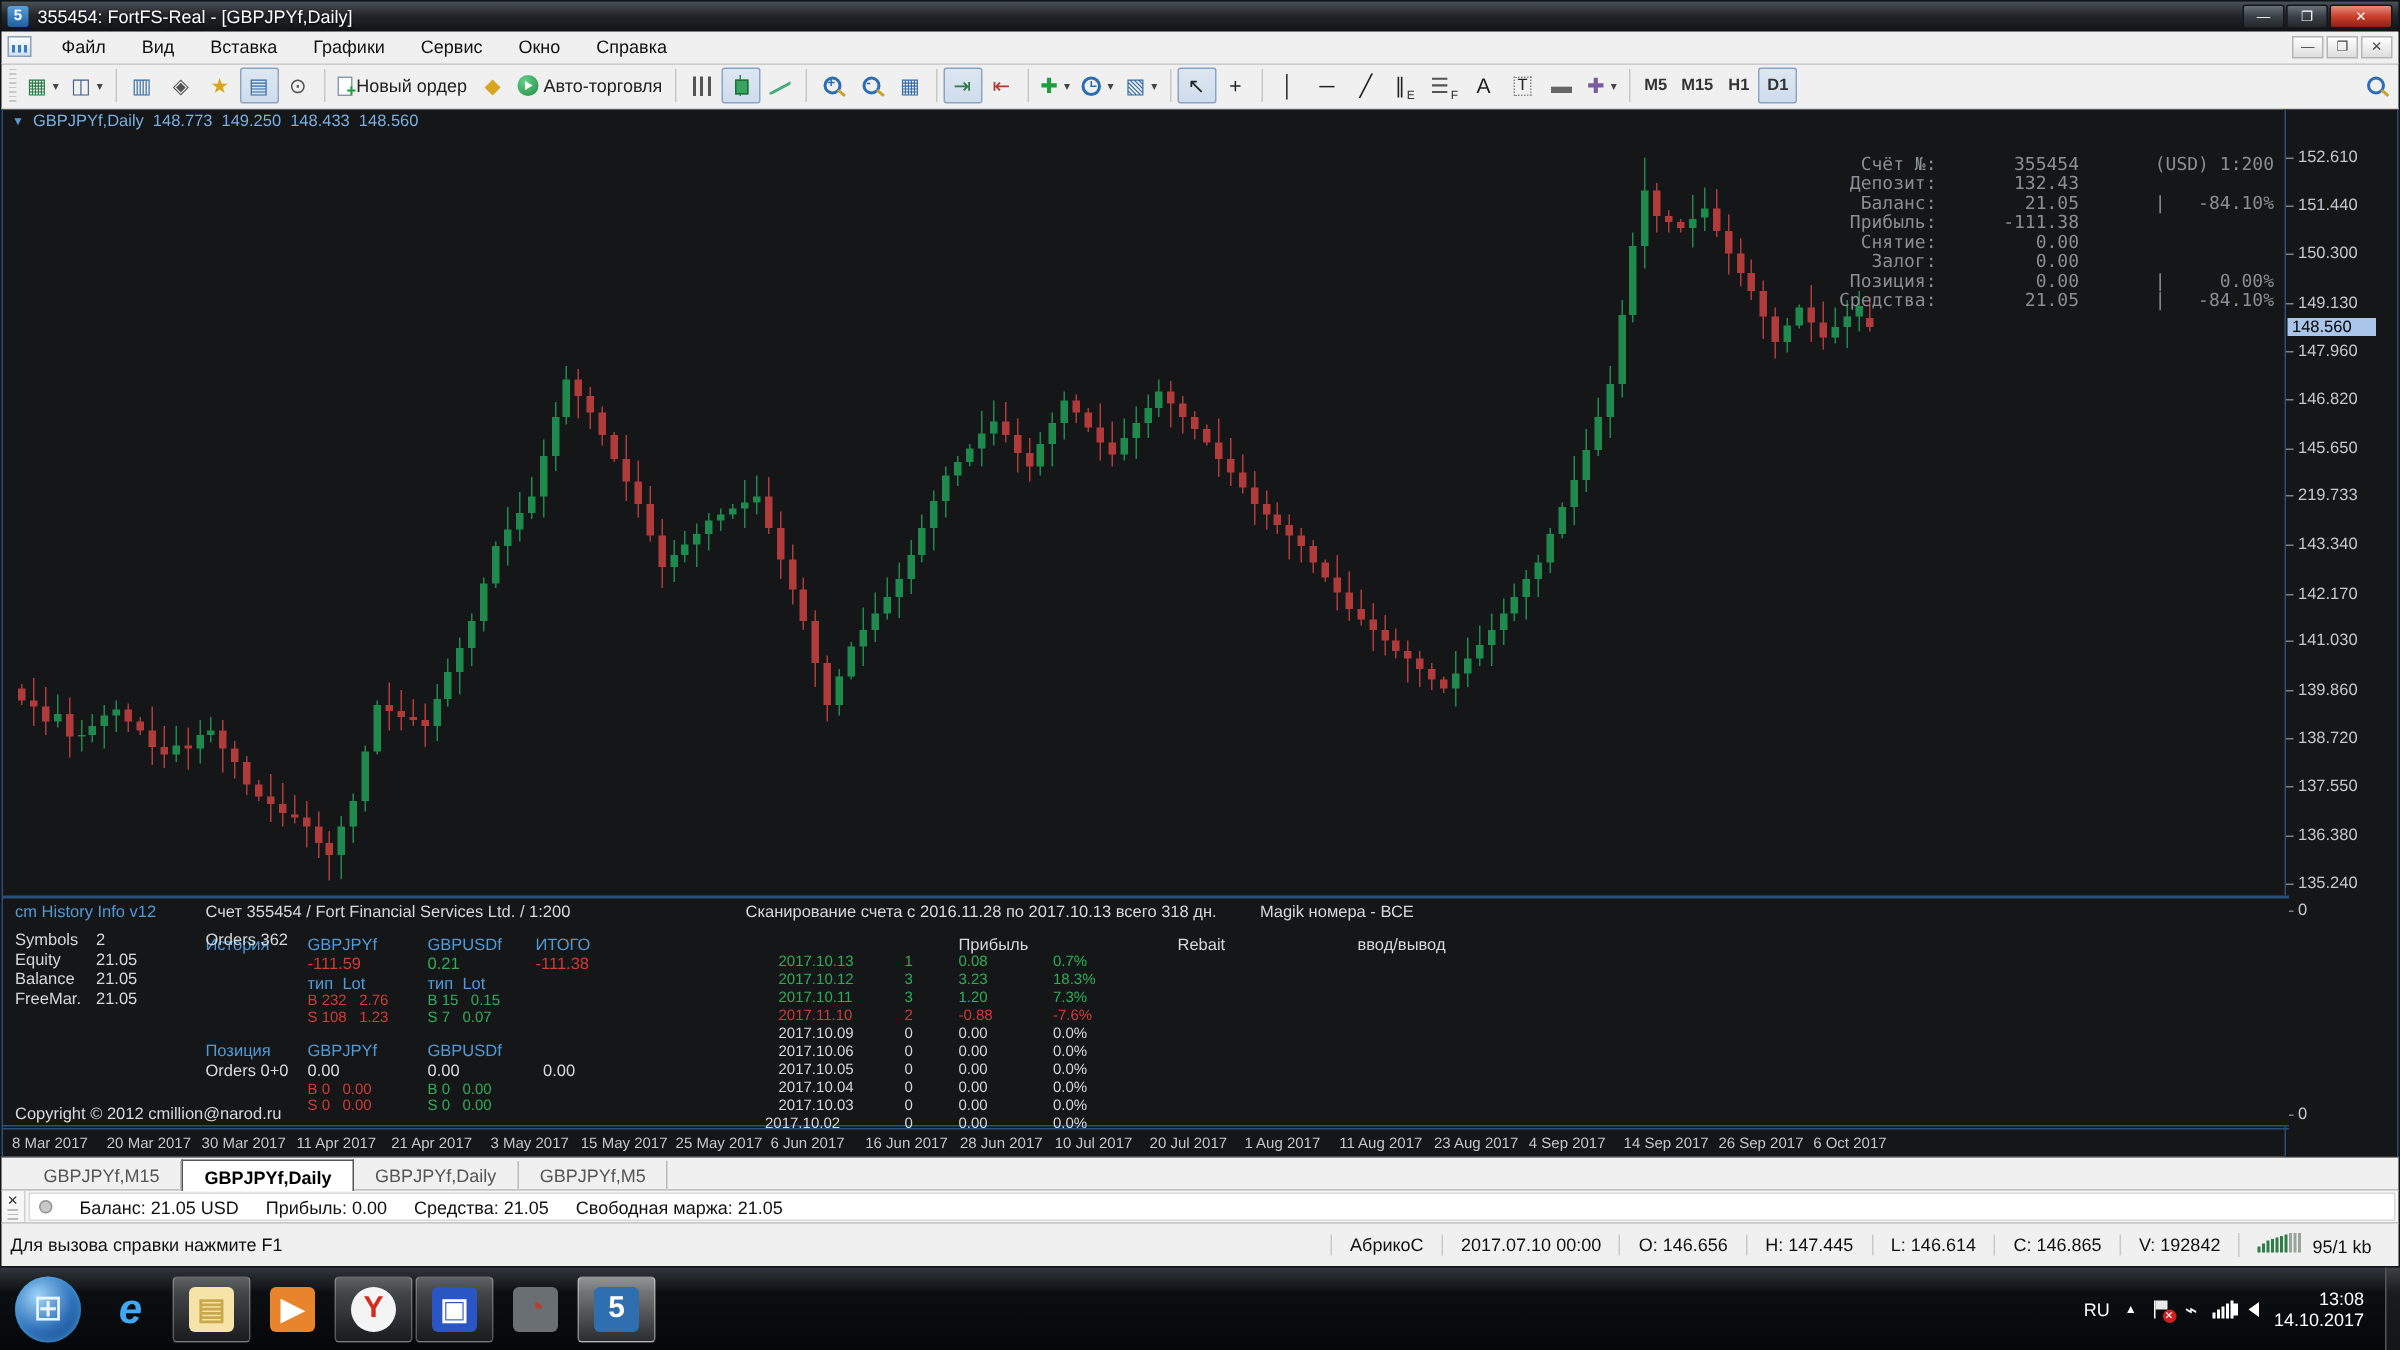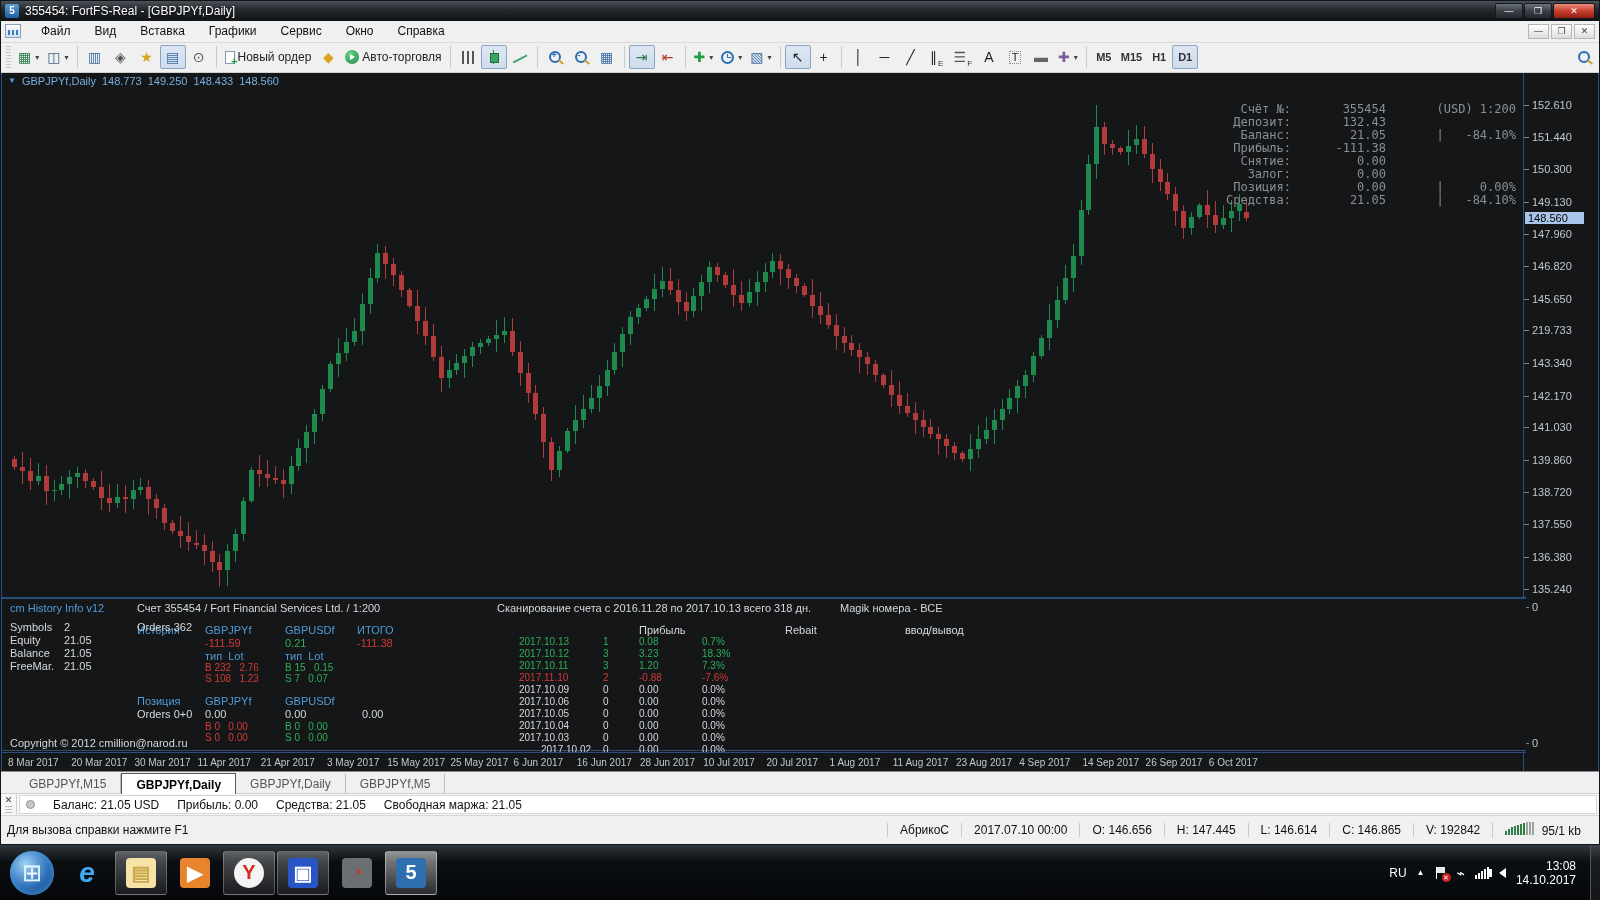--- a/index.html
+++ b/index.html
@@ -787,21 +787,21 @@
         <div class="sp-abs white" style="left: 637px; top: 109px; font-size: 10px;">0.00</div>
         <div class="sp-abs white" style="left: 700px; top: 109px; font-size: 10px;">0.0%</div>
         <div class="sp-abs white" style="left: 517px; top: 121px; font-size: 10px;">2017.10.04</div>
         <div class="sp-abs white" style="left: 601px; top: 121px; font-size: 10px;">0</div>
         <div class="sp-abs white" style="left: 637px; top: 121px; font-size: 10px;">0.00</div>
         <div class="sp-abs white" style="left: 700px; top: 121px; font-size: 10px;">0.0%</div>
         <div class="sp-abs white" style="left: 517px; top: 133px; font-size: 10px;">2017.10.03</div>
         <div class="sp-abs white" style="left: 601px; top: 133px; font-size: 10px;">0</div>
         <div class="sp-abs white" style="left: 637px; top: 133px; font-size: 10px;">0.00</div>
         <div class="sp-abs white" style="left: 700px; top: 133px; font-size: 10px;">0.0%</div>
-        <div class="sp-abs white" style="left: 539px; top: 145px; font-size: 10px;">2017.10.02</div>
+        <div class="sp-abs white" style="left: 508px; top: 145px; font-size: 10px;">2017.10.02</div>
         <div class="sp-abs white" style="left: 601px; top: 145px; font-size: 10px;">0</div>
         <div class="sp-abs white" style="left: 637px; top: 145px; font-size: 10px;">0.00</div>
         <div class="sp-abs white" style="left: 700px; top: 145px; font-size: 10px;">0.0%</div>
         <div class="sp-abs blue" style="left: 135px; top: 96px;">Позиция</div>
         <div class="sp-abs white" style="left: 135px; top: 109px;">Orders 0+0</div>
         <div class="sp-abs blue" style="left: 203px; top: 96px;">GBPJPYf</div>
         <div class="sp-abs white" style="left: 203px; top: 109px;">0.00</div>
         <div class="sp-abs red" style="left: 203px; top: 122px; font-size: 10px;">B 0   0.00</div>
         <div class="sp-abs red" style="left: 203px; top: 133px; font-size: 10px;">S 0   0.00</div>
         <div class="sp-abs blue" style="left: 283px; top: 96px;">GBPUSDf</div>

